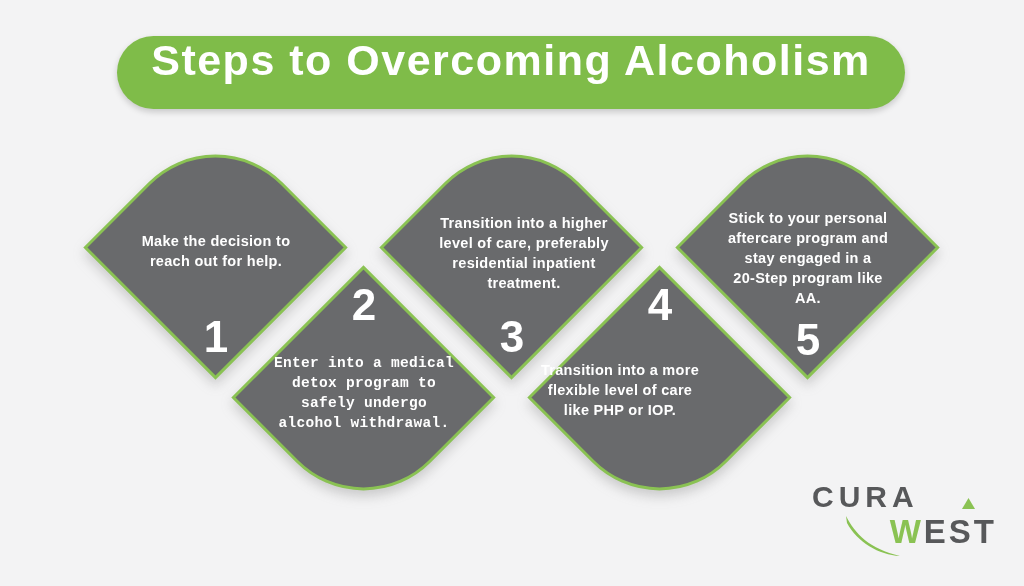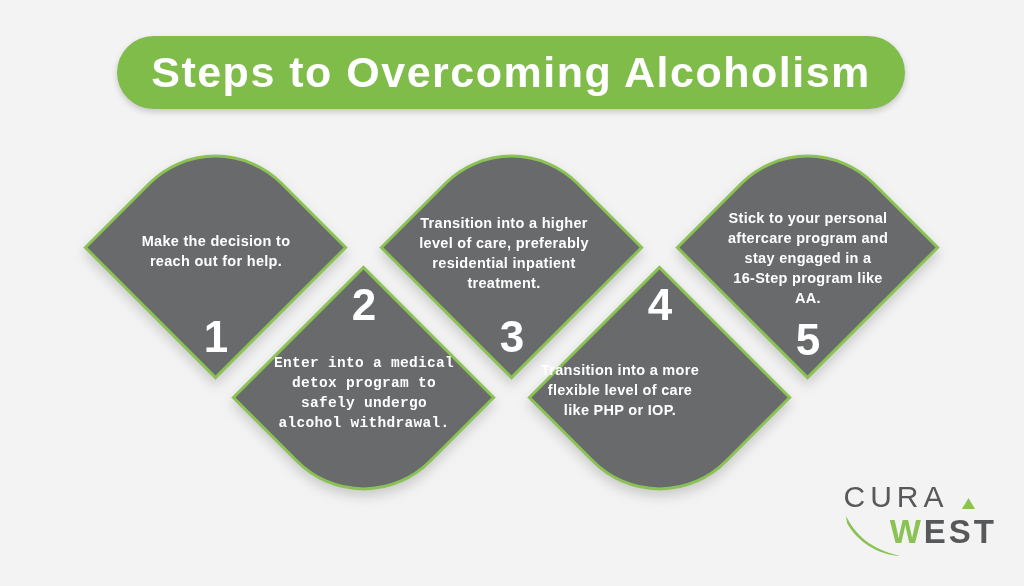--- a/index.html
+++ b/index.html
@@ -23,21 +23,21 @@
   }
 
   
   .banner {
     position: absolute;
     left: 117px; top: 36px;
     width: 788px; height: 73px;
     background: var(--green);
     border-radius: 37px;
     display: flex;
-    align-items: center;
+    align-items: flex-start;
     justify-content: center;
     box-shadow: 0 3px 6px rgba(0,0,0,0.18);
   }
   .banner h1 {
     color: #ffffff;
     font-size: 43px;
     font-weight: 700;
     letter-spacing: 1.5px;
     white-space: nowrap;
   }
@@ -81,44 +81,44 @@
 
   
   .s1-shape { left: 122px; top: 154px; }
   .s2-shape { left: 270px; top: 304px; }
   .s3-shape { left: 418px; top: 154px; }
   .s4-shape { left: 566px; top: 304px; }
   .s5-shape { left: 714px; top: 154px; }
 
   .s1-text { left: 216px; top: 251px; }
   .s2-text { left: 364px; top: 393px; font-family: Liberation Mono, monospace; }
-  .s3-text { left: 504px; top: 253px; }
+  .s3-text { left: 524px; top: 253px; }
   .s4-text { left: 620px; top: 390px; }
   .s5-text { left: 808px; top: 258px; }
 
   .s1-num { left: 216px; top: 337px; }
   .s2-num { left: 364px; top: 305px; }
   .s3-num { left: 512px; top: 337px; }
   .s4-num { left: 660px; top: 305px; }
   .s5-num { left: 808px; top: 340px; }
 
   
   .logo {
     position: absolute;
     right: 27px; top: 481px;
     width: 185px; height: 95px;
     color: var(--logo-gray);
   }
   .logo-line1 {
     position: relative;
-    text-align: center;
+    text-align: left;
     padding-right: 17px;
     font-size: 30px;
     line-height: 32px;
-    font-weight: 400;
+    font-weight: 700;
     letter-spacing: 5px;
   }
   .a-triangle {
     position: absolute;
     right: 22px; top: 17px;
     width: 13px; height: 11px;
     background: var(--green-bright);
     clip-path: polygon(50% 0, 0 100%, 100% 100%);
   }
   .logo-line2 {
@@ -179,21 +179,21 @@
   <div class="step-text s4-text">Transition into a more
 flexible level of care
 like PHP or IOP.</div>
 
   <div class="shape-wrap s5-shape">
     <div class="shape round-top"></div>
   </div>
   <div class="step-text s5-text">Stick to your personal
 aftercare program and
 stay engaged in a
-16-Step program like
+20-Step program like
 AA.</div>
   <div class="step-num s5-num">5</div>
 
   <div class="logo">
     <div class="logo-line1">
       <span>CURA</span>
       <span class="a-triangle"></span>
     </div>
     <div class="logo-line2">
       <svg class="swoosh" width="58" height="44" viewBox="0 0 58 44">

